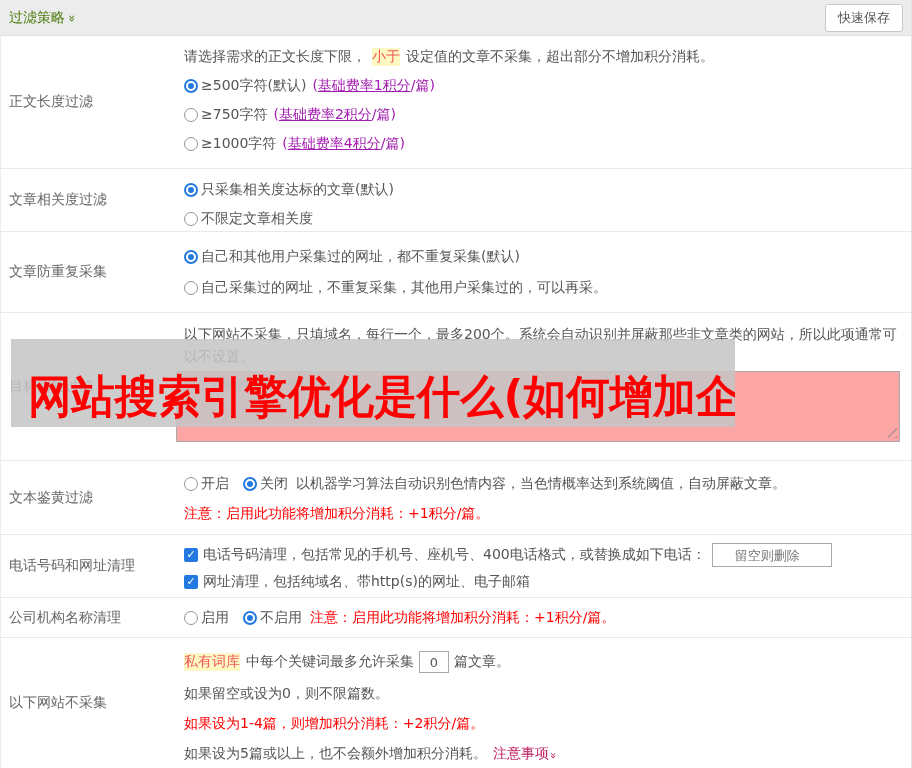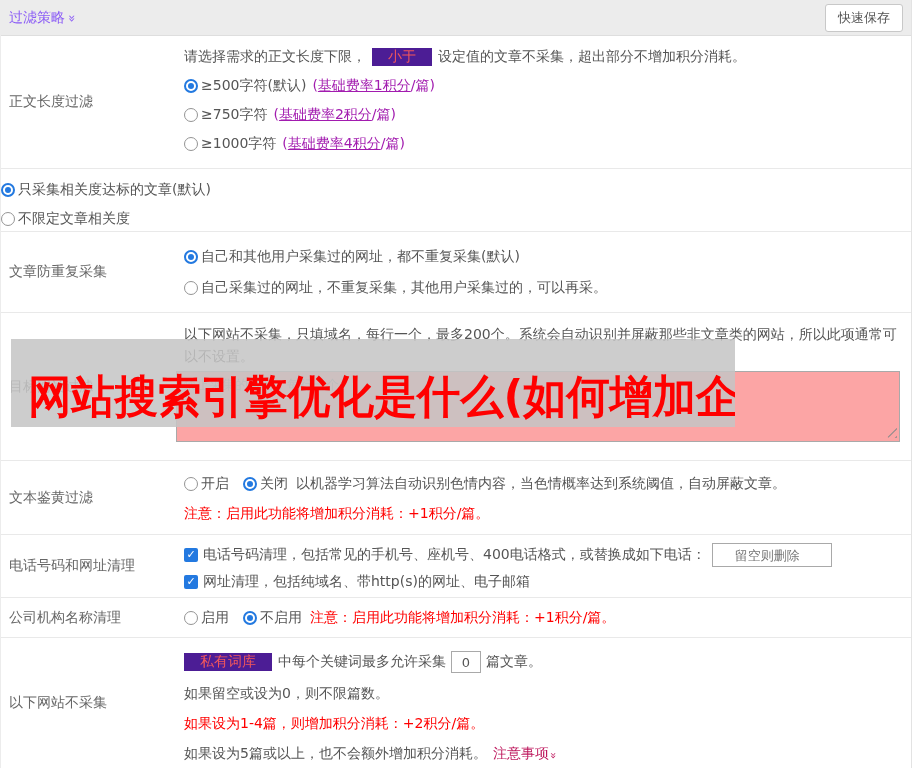--- a/index.html
+++ b/index.html
@@ -6,21 +6,21 @@
   html,body { margin:0; padding:0; }
   body {
     width:912px; height:768px; overflow:hidden; position:relative;
     background:#fff; color:#555;
     font-family:"DejaVu Sans","Liberation Sans",sans-serif; font-size:14px;
     border-left:1px solid #ececec; border-right:1px solid #e3e3e3;
   }
   
   .topbar { height:36px; background:#ececec; border-bottom:1px solid #dedede;
     display:flex; align-items:center; padding:0 8px; }
-  .topbar-title { color:#8b5cf6; font-size:14px; display:flex; align-items:center; }
+  .topbar-title { color:#4d7c0f; font-size:14px; display:flex; align-items:center; }
   .dbl-chev { display:inline-block; transform:rotate(90deg); font-size:13px;
     margin-left:5px; letter-spacing:-2px; line-height:1; }
   .save-btn { margin-left:auto; background:#fff; border:1px solid #c8c8c8;
     border-radius:3px; padding:4px 12px; font-size:13px; color:#555;
     font-family:inherit; cursor:pointer; }
   
   .row { display:flex; border-bottom:1px solid #e9e9e9; }
   .row-label { width:183px; padding-left:8px; color:#666; flex:none;
     display:flex; align-items:center; }
   .row-content { flex:1; padding-top:12px; min-width:0; }
@@ -34,21 +34,21 @@
   .radio.off { border:1px solid #949494; background:#fff; }
   .checkbox { width:14px; height:14px; background:#2379e0; border-radius:2px; color:#fff;
     font-size:11px; line-height:14px; text-align:center; margin-right:5px; flex:none; }
   .checkbox::after { content:"✓"; }
   .opt { display:flex; align-items:center; cursor:pointer; }
   .gap { width:14px; flex:none; }
   
   .red { color:#ff0000; }
   .fee { color:#a21caf; margin-left:6px; }
   .fee .ul { text-decoration:underline; }
-  .tag { background:#4c1d95; color:#f2575c; padding:0 16px; margin:0 6px; }
+  .tag { background:#fef9c3; color:#f2575c; padding:0 0; margin:0 6px; }
   .tag.first { margin-left:0; }
   .link { color:#be185d; cursor:pointer; margin-left:6px; display:inline-flex; align-items:center; }
   .link .dbl-chev { margin-left:2px; font-size:11px; }
   
   .text-input { width:120px; height:24px; border:1px solid #a9a9a9; padding:0 22px;
     font-family:inherit; font-size:13px; color:#14532d; margin-left:6px; }
   .num-input { width:30px; height:22px; border:1px solid #a9a9a9; text-align:center;
     font-family:inherit; font-size:13px; color:#555; margin:0 5px; }
   .ta-wrap { position:relative; width:724px; margin-left:-8px; }
   textarea { width:724px; height:71px; border:1px solid #a9a9a9; resize:none;
@@ -96,20 +96,21 @@
     </div>
     <div class="line opt">
       <span class="radio off"></span>
       <span>≥1000字符</span>
       <span class="fee"><span>(</span><span class="ul">基础费率4积分</span><span>/篇)</span></span>
     </div>
   </div>
 </div>
 
 <div class="row" style="height:63px">
+  <div class="row-label">文章相关度过滤</div>
   <div class="row-content">
     <div class="line opt">
       <span class="radio on"></span>
       <span>只采集相关度达标的文章(默认)</span>
     </div>
     <div class="line opt">
       <span class="radio off"></span>
       <span>不限定文章相关度</span>
     </div>
   </div>

